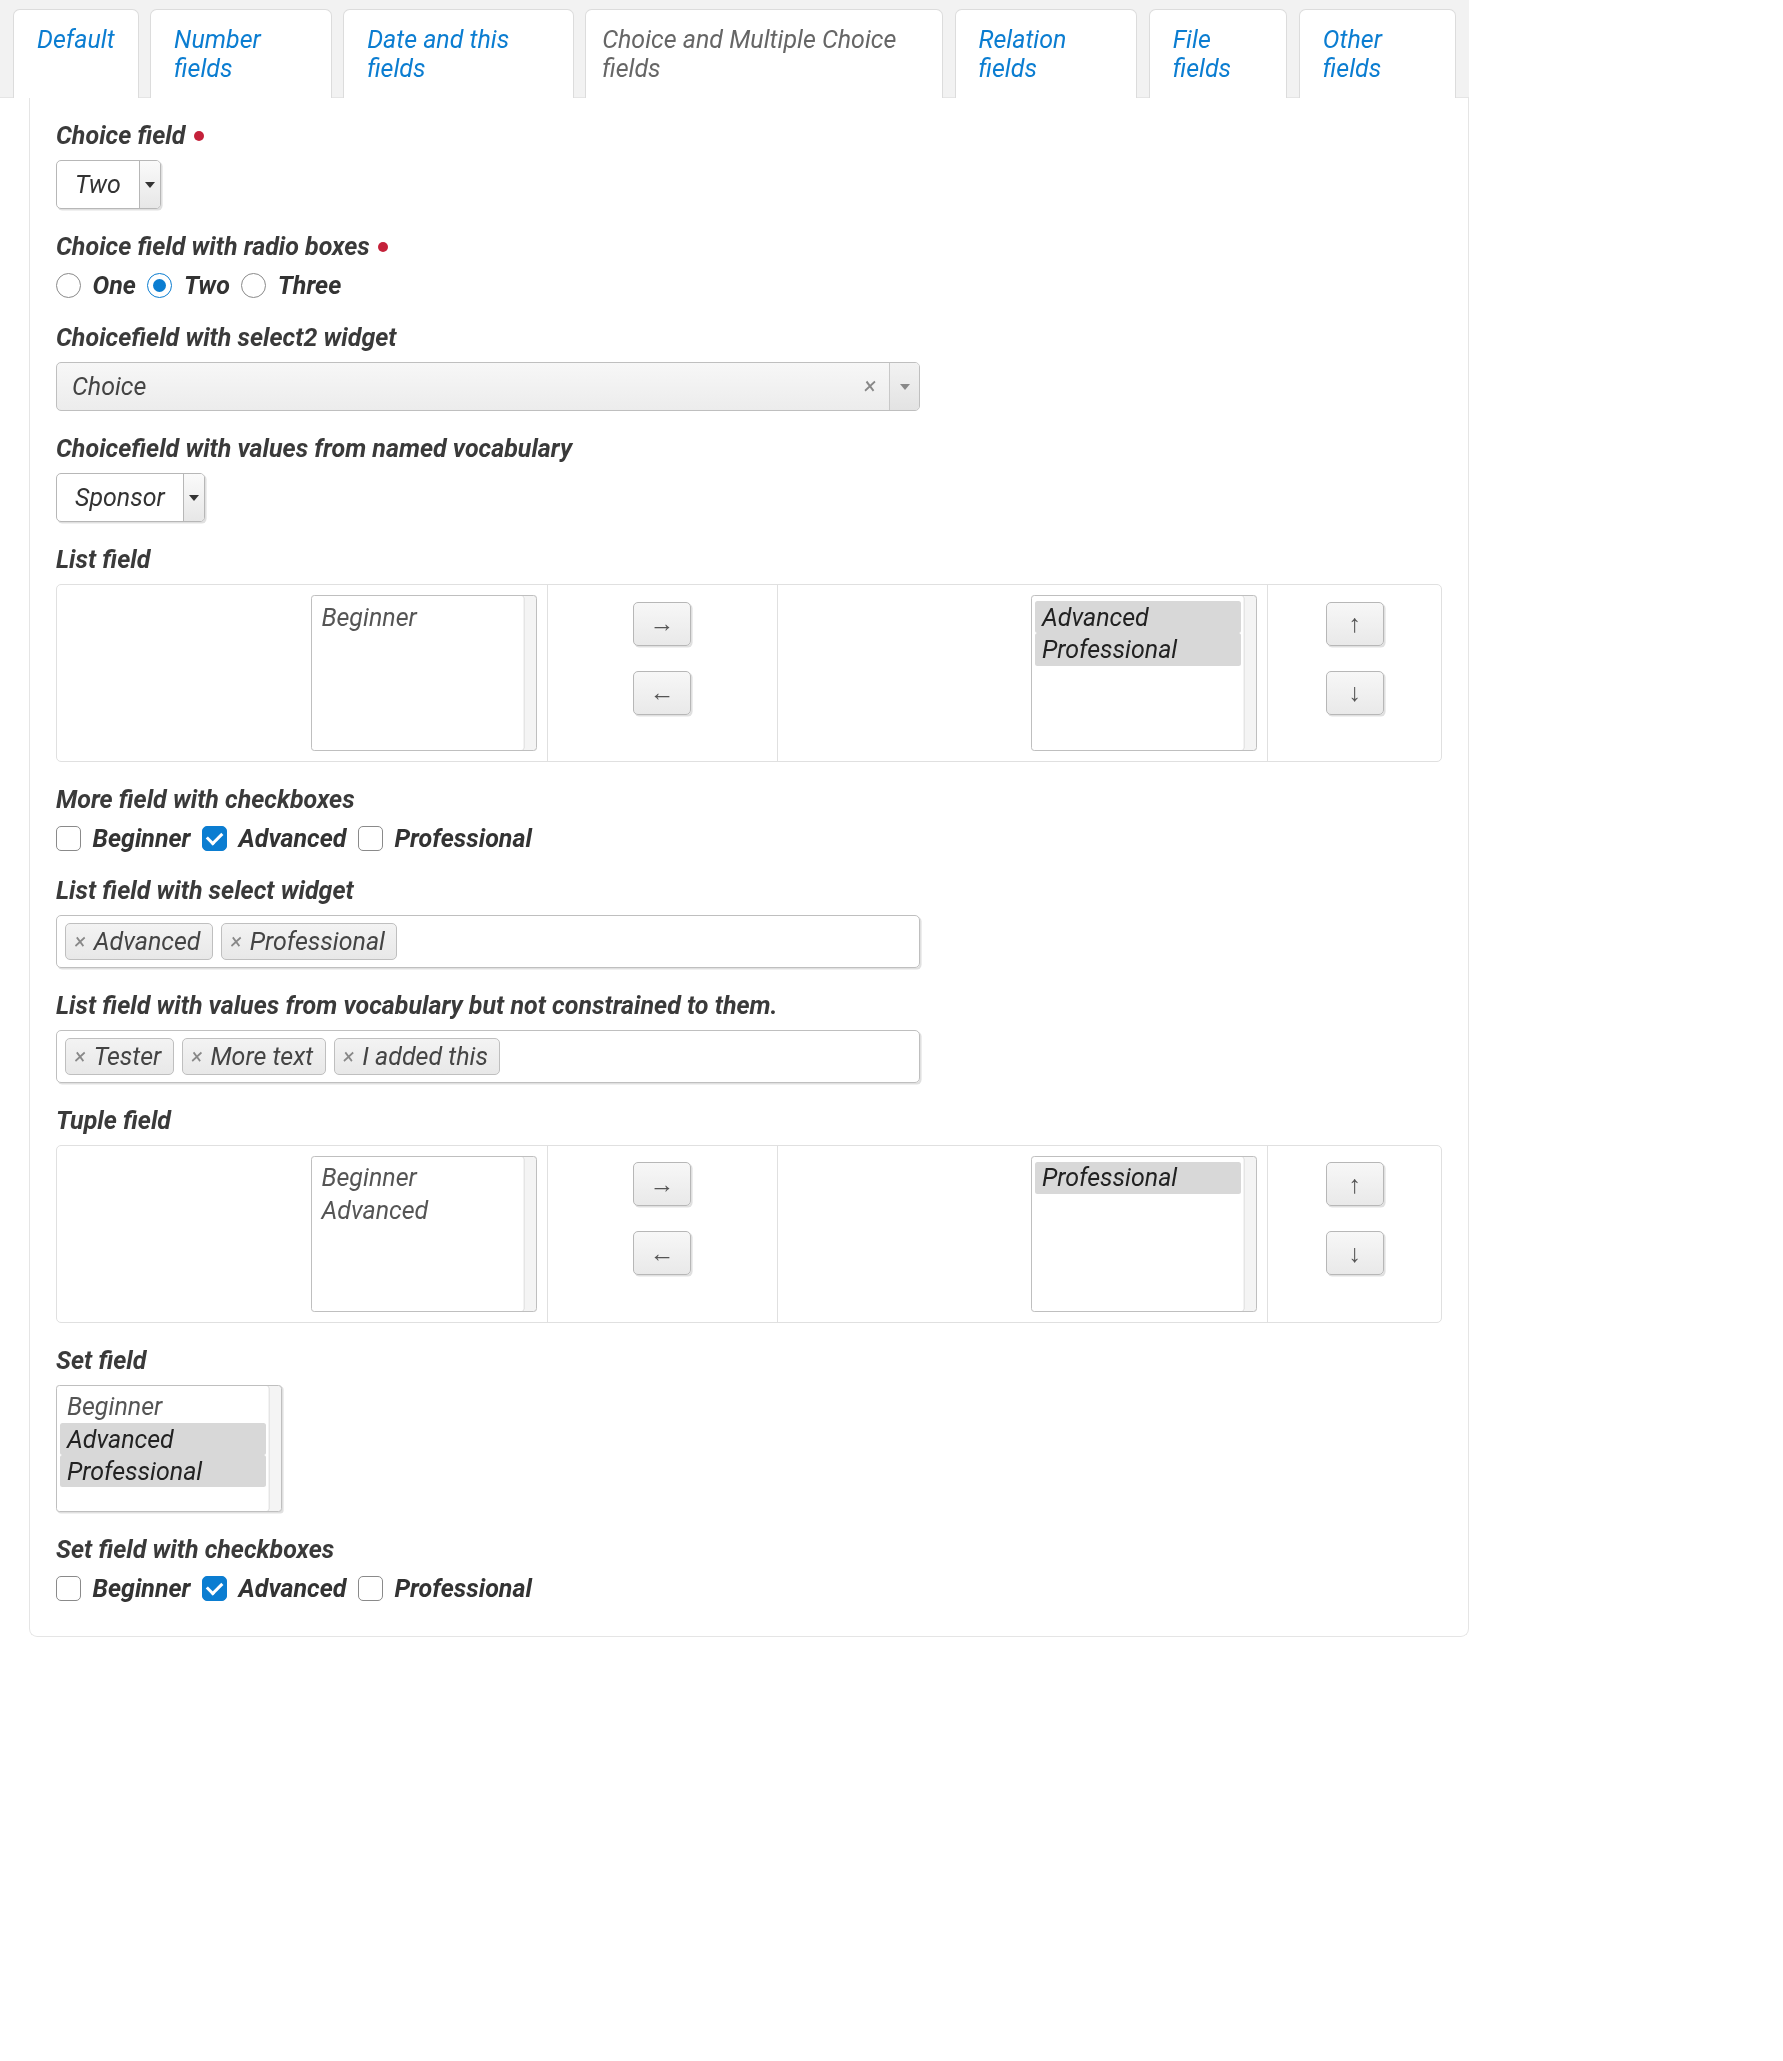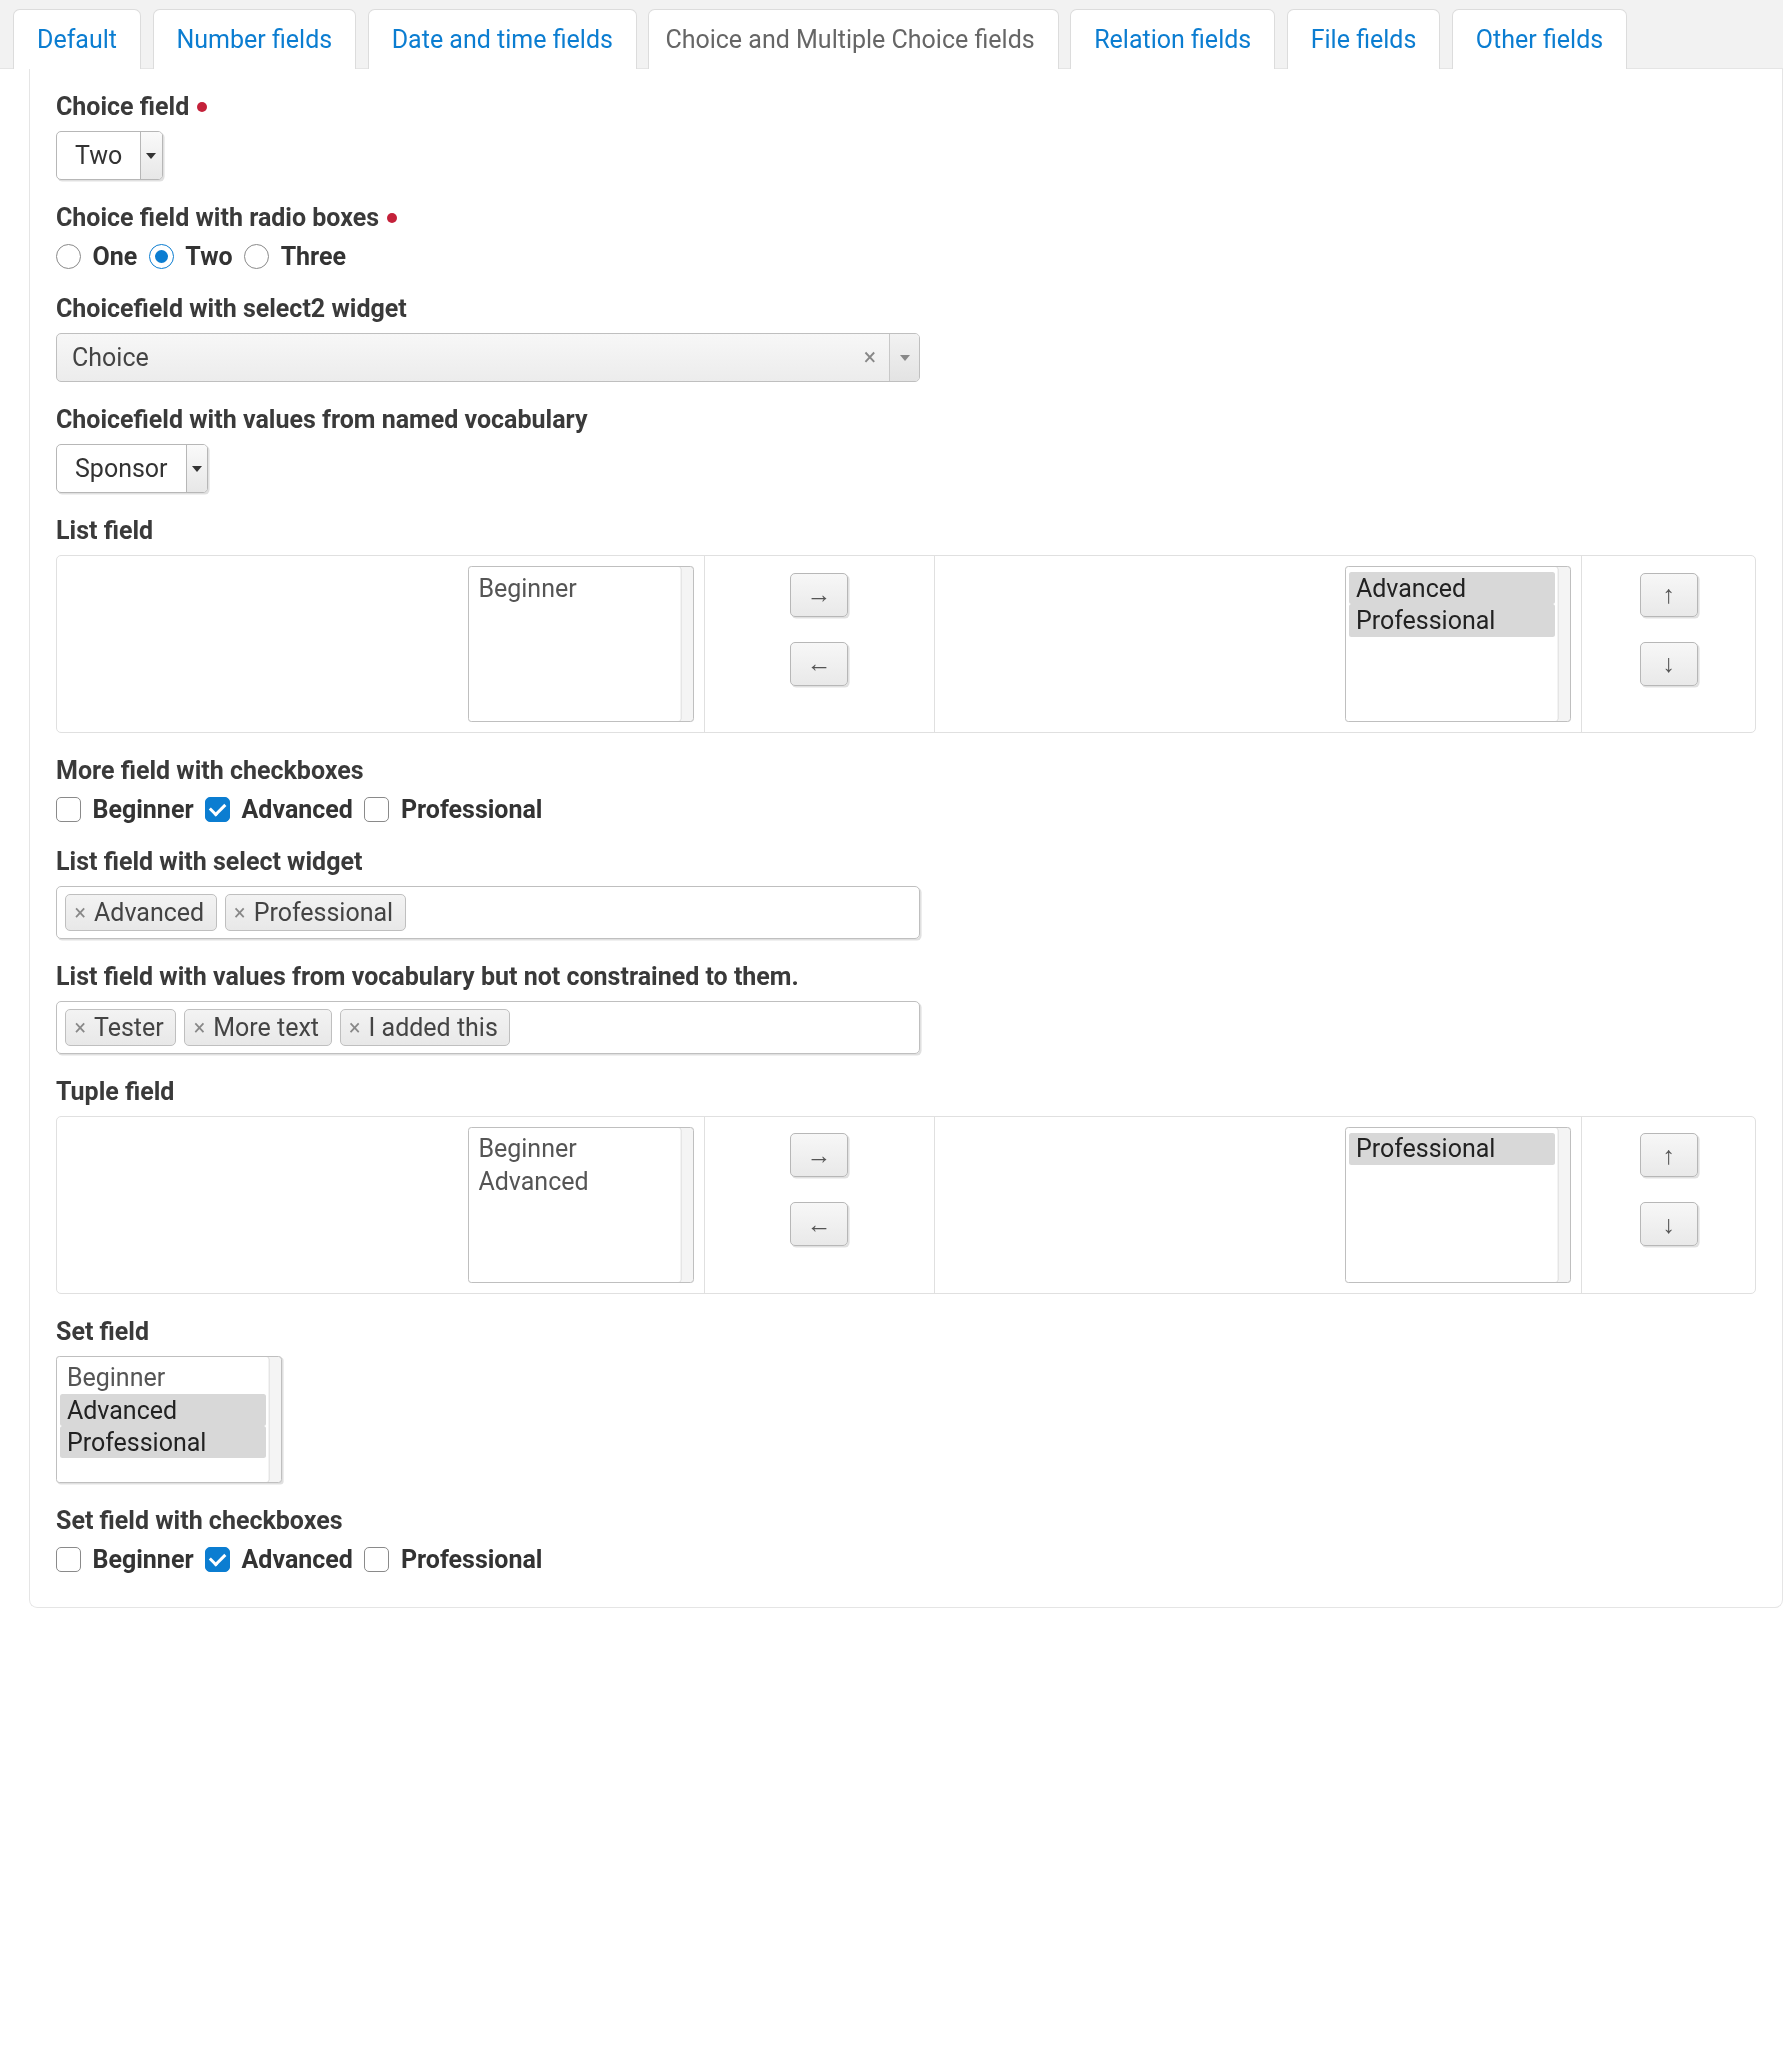--- a/index.html
+++ b/index.html
@@ -4,21 +4,21 @@
 <style>
   * { box-sizing: border-box; }
   html, body {
     margin: 0;
     padding: 0;
     font-family: -apple-system, BlinkMacSystemFont, "Segoe UI", Roboto, Helvetica, Arial, sans-serif;
     font-size: 23px;
     color: #333;
     background: #fff;
   }
-  .page { width: 1783px; }
+  .page { width: 1469px; font-style: italic; }
   .tabbar {
     background: #f2f2f2;
     padding: 8.2px 13px 0 13px;
     border-bottom: 0.8px solid #e5e5e5;
     display: flex;
     gap: 11.5px;
   }
   .tab {
     background: #fff;
     border: 0.8px solid #dcdcdc;
@@ -176,21 +176,21 @@
   .multilist .li { padding:1.6px 6.6px; font-size:25px; color:#555; }
   .multilist .li.sel { background:#d8d8d8; color:#222; border-radius:2.5px; margin-right:11.5px; }
 </style>
 </head>
 <body>
 <div class="page">
 
 <div class="tabbar">
   <div class="tab">Default</div>
   <div class="tab">Number fields</div>
-  <div class="tab">Date and time fields</div>
+  <div class="tab">Date and this fields</div>
   <div class="tab active">Choice and Multiple Choice fields</div>
   <div class="tab">Relation fields</div>
   <div class="tab">File fields</div>
   <div class="tab">Other fields</div>
 </div>
 
 <div class="panel">
 
   <div class="field">
     <div class="label">

